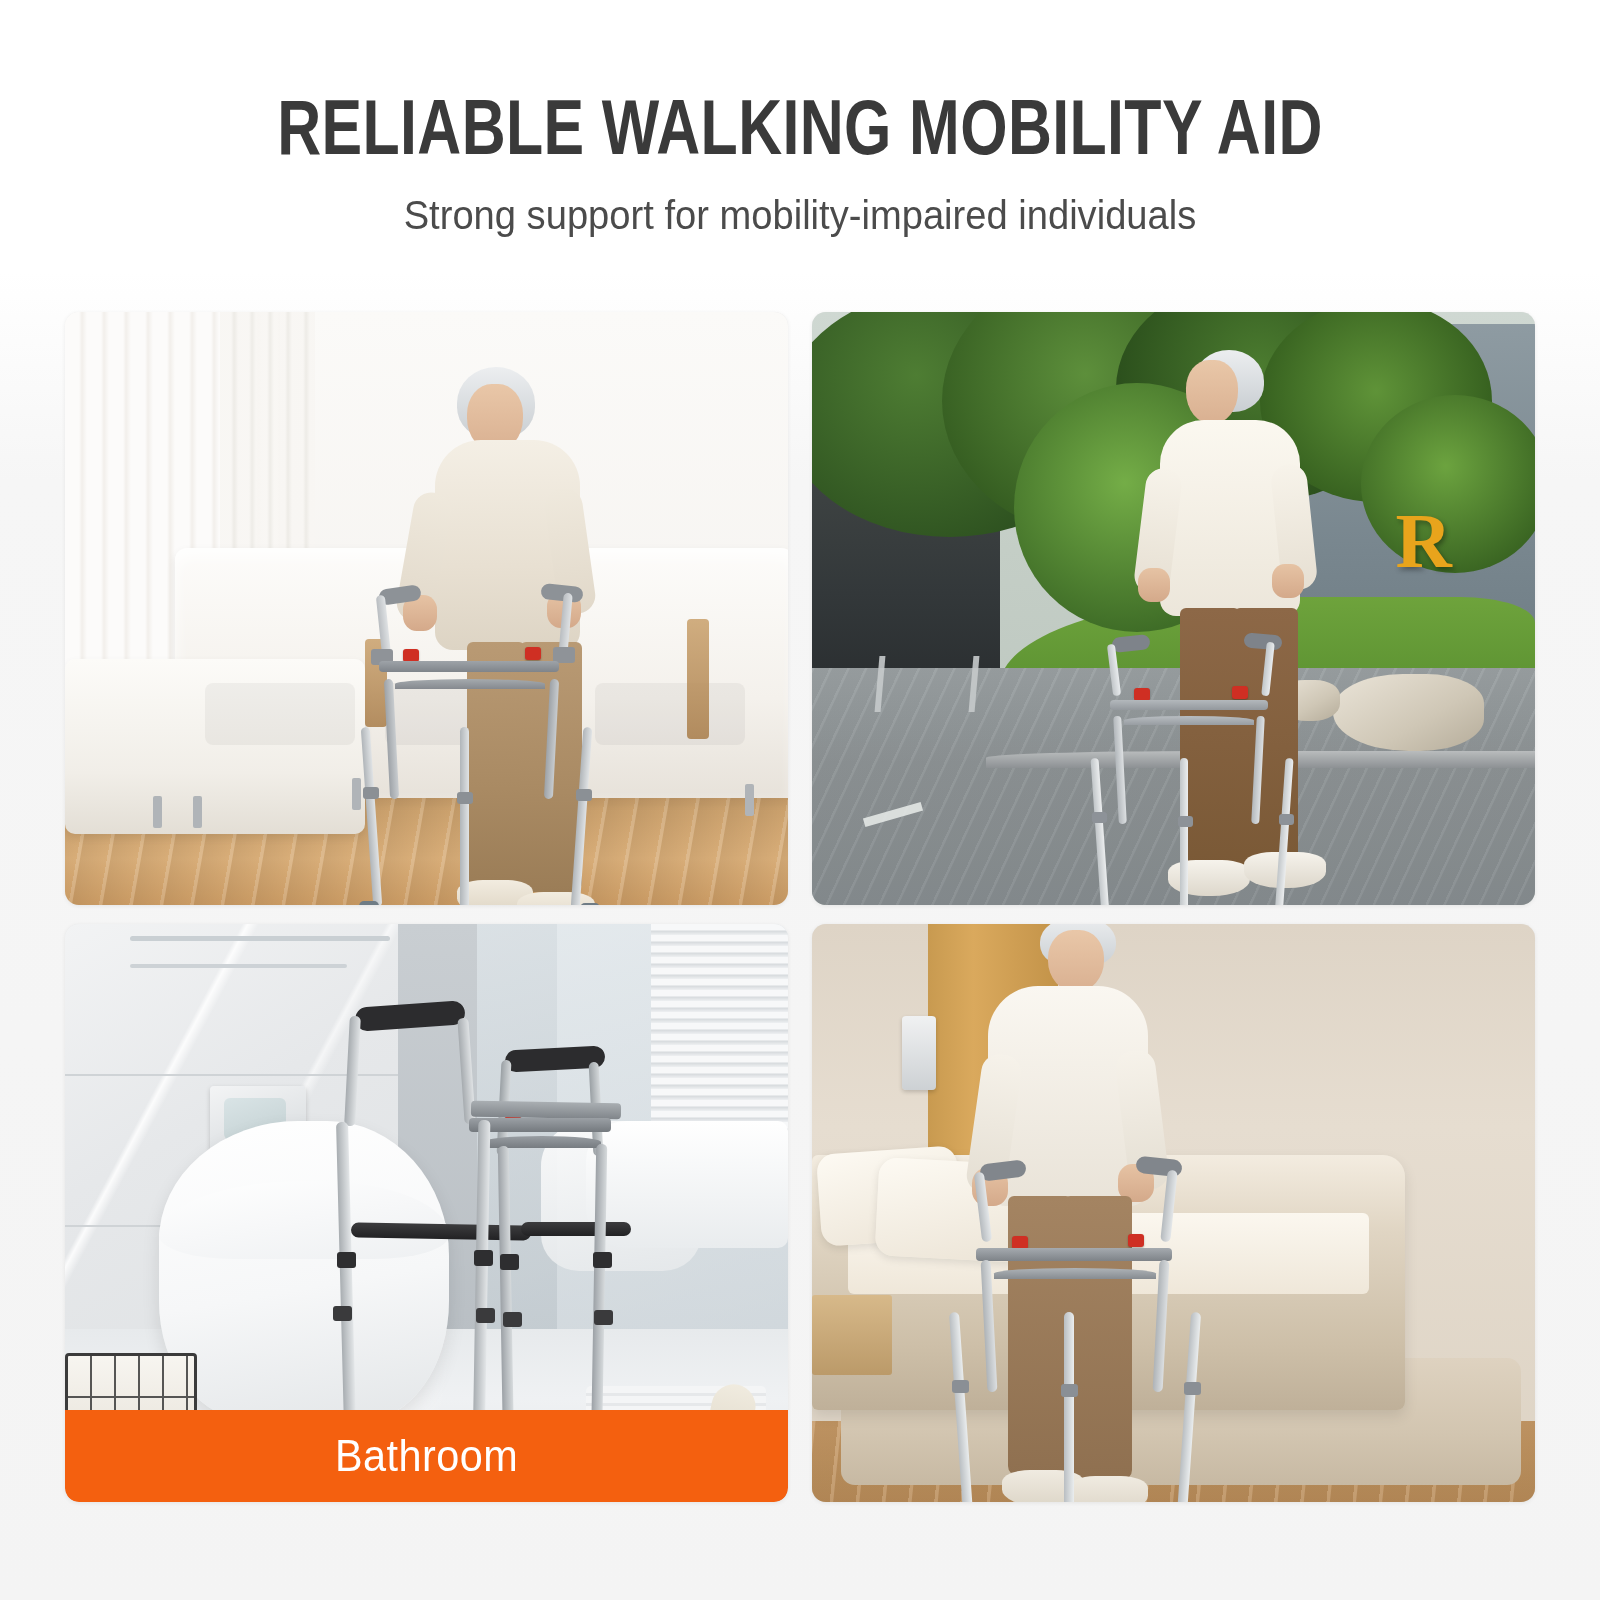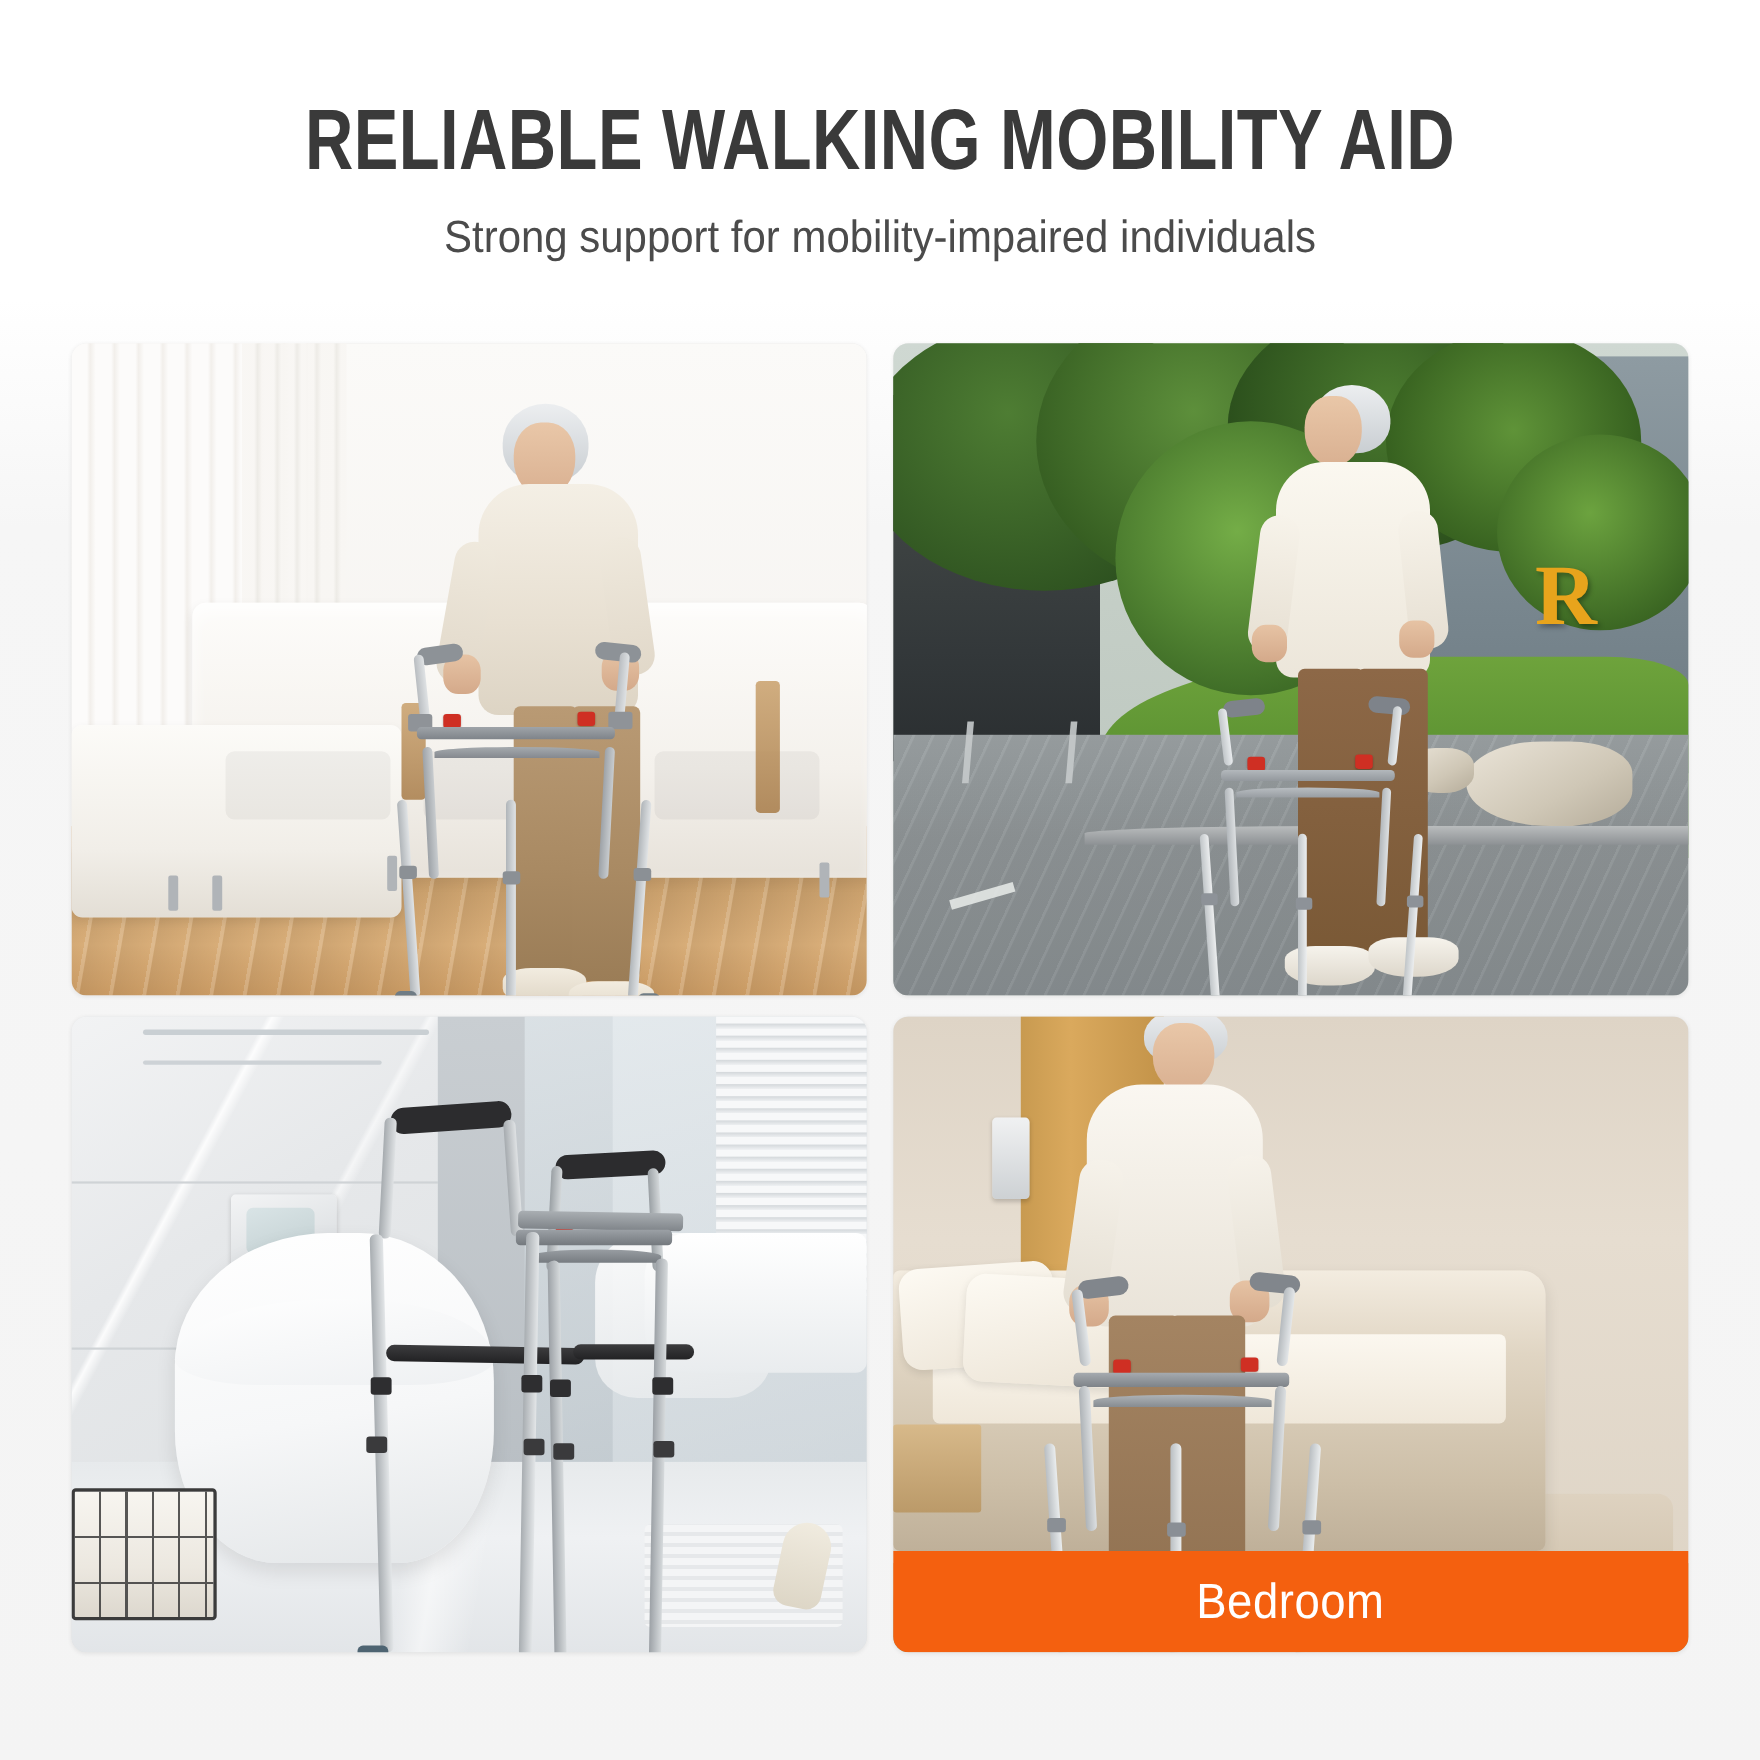--- a/index.html
+++ b/index.html
@@ -384,20 +384,23 @@
         <div class="wk-clamp" style="left:217px;top:258px;width:19px;height:16px;background:#2e2e30;"></div>
         <div class="wk-clamp" style="left:310px;top:256px;width:19px;height:16px;background:#2e2e30;"></div>
         <div class="wk-clamp" style="left:50px;top:310px;width:19px;height:15px;background:#3a3a3c;"></div>
         <div class="wk-clamp" style="left:193px;top:312px;width:19px;height:15px;background:#3a3a3c;"></div>
         <div class="wk-clamp" style="left:220px;top:316px;width:19px;height:15px;background:#3a3a3c;"></div>
         <div class="wk-clamp" style="left:311px;top:314px;width:19px;height:15px;background:#3a3a3c;"></div>
         <div class="wk-foot" style="left:42px;top:500px;width:28px;height:28px;background:#4e6472;"></div>
 
       </div>
     </div>
+    <div class="caption">
+      <span class="caption-text">Bathroom</span>
+    </div>
   </div>
 
   <div class="card row2">
     <div class="photo">
       <div class="bd-wall"></div>
       <div class="bd-door"></div>
       <div class="bd-hinge"></div>
       <div class="bd-floor"></div>
       <div class="bd-rug"></div>
       <div class="bd-bed"></div>
@@ -433,18 +436,15 @@
         <div class="wk-leg" style="left:206px;top:104px;width:10px;height:132px;background:linear-gradient(90deg,#aeb3b7,#dcdfe1);transform:rotate(3deg);"></div>
         <div class="wk-leg" style="left:6px;top:156px;width:10px;height:202px;background:linear-gradient(90deg,#b9bec2,#eaedee);transform:rotate(-4deg);"></div>
         <div class="wk-leg" style="left:114px;top:156px;width:10px;height:206px;background:linear-gradient(90deg,#b9bec2,#eaedee);"></div>
         <div class="wk-leg" style="left:234px;top:156px;width:10px;height:204px;background:linear-gradient(90deg,#b9bec2,#eaedee);transform:rotate(4deg);"></div>
         <div class="wk-clamp" style="left:2px;top:224px;width:17px;height:13px;background:#8a8f95;"></div>
         <div class="wk-clamp" style="left:111px;top:228px;width:17px;height:13px;background:#8a8f95;"></div>
         <div class="wk-clamp" style="left:234px;top:226px;width:17px;height:13px;background:#8a8f95;"></div>
 
       </div>
     </div>
-    <div class="caption">
-      <span class="caption-text">Bedroom</span>
-    </div>
   </div>
 
 </div>
 
 </body></html>

